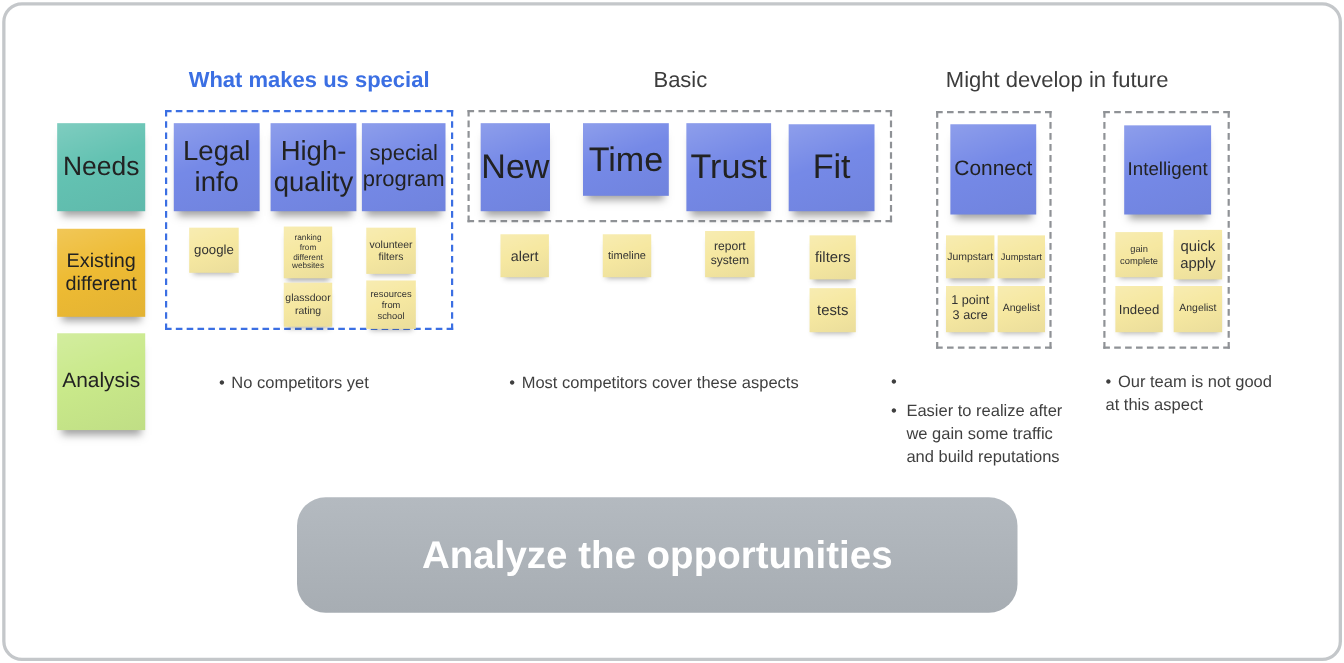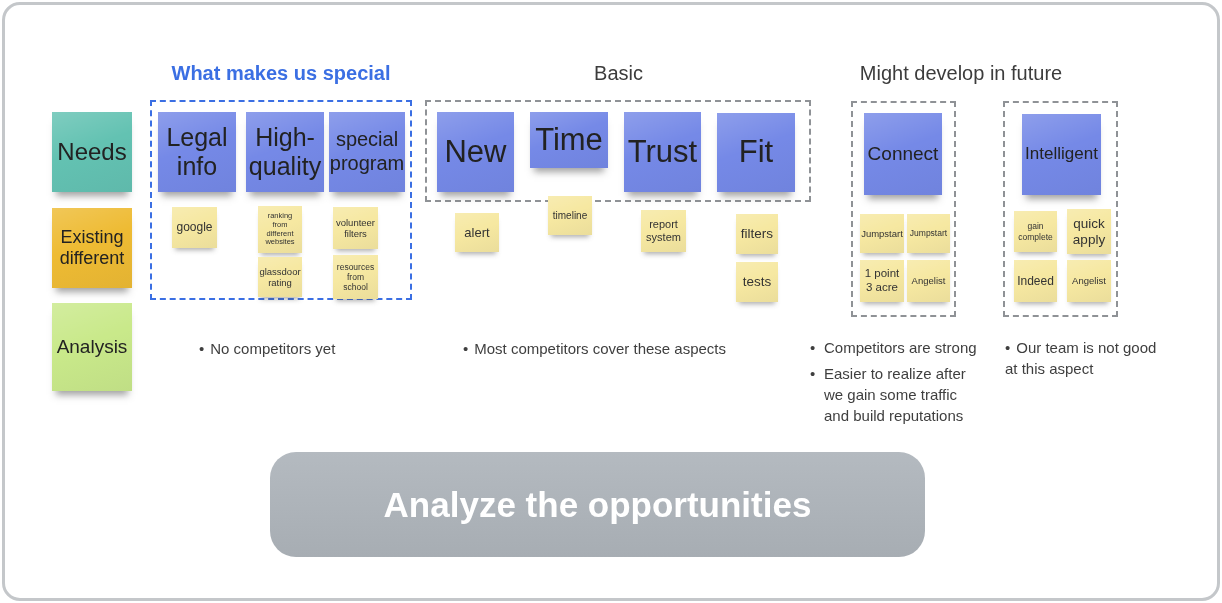--- a/index.html
+++ b/index.html
@@ -61,34 +61,34 @@
     box-shadow:0 5px 5px -3px rgba(70,70,70,.45);
   }
 
   #n-needs   { left:52px; top:112px; width:80px; height:80px; font-size:24px; }
   #n-existing{ left:52px; top:208px; width:80px; height:80px; font-size:18px; }
   #n-analysis{ left:52px; top:303px; width:80px; height:88px; font-size:19px; }
 
   #n-legal      { left:158px; top:112px; width:78px; height:80px; font-size:25px; }
   #n-high       { left:246px; top:112px; width:78px; height:80px; font-size:25px; }
   #n-program    { left:329px; top:112px; width:76px; height:80px; font-size:20px; }
-  #n-new        { left:437px; top:112px; width:77px; height:80px; font-size:31px; }
-  #n-time       { left:530px; top:112px; width:78px; height:56px; font-size:31px; }
+  #n-new        { left:437px; top:112px; width:63px; height:80px; font-size:31px; }
+  #n-time       { left:530px; top:112px; width:78px; height:66px; font-size:31px; }
   #n-trust      { left:624px; top:112px; width:77px; height:80px; font-size:31px; }
   #n-fit        { left:717px; top:113px; width:78px; height:79px; font-size:31px; }
   #n-connect    { left:864px; top:113px; width:78px; height:82px; font-size:19px; }
   #n-intelligent{ left:1022px; top:114px; width:79px; height:81px; font-size:17px; }
 
   #n-google      { left:172px; top:207px; width:45px; height:41px; font-size:12px; }
   #n-ranking     { left:258px; top:206px; width:44px; height:47px; font-size:7.5px; }
   #n-volunteer   { left:333px; top:207px; width:45px; height:42px; font-size:9.5px; }
   #n-glassdoor   { left:258px; top:257px; width:44px; height:40px; font-size:9.5px; }
   #n-resources   { left:333px; top:255px; width:45px; height:44px; font-size:8.5px; }
   #n-alert       { left:455px; top:213px; width:44px; height:39px; font-size:13px; }
-  #n-timeline    { left:548px; top:196px; width:44px; height:39px; font-size:10px; }
+  #n-timeline    { left:548px; top:213px; width:44px; height:39px; font-size:10px; }
   #n-report      { left:641px; top:210px; width:45px; height:42px; font-size:11px; }
   #n-filters     { left:736px; top:214px; width:42px; height:40px; font-size:13.5px; }
   #n-tests       { left:736px; top:262px; width:42px; height:40px; font-size:13.5px; }
   #n-linkedin    { left:860px; top:214px; width:44px; height:39px; font-size:9.5px; }
   #n-jumpstart   { left:907px; top:214px; width:43px; height:39px; font-size:8.5px; }
   #n-pointacre   { left:860px; top:260px; width:44px; height:42px; font-size:11.5px; }
   #n-angelist1   { left:907px; top:260px; width:43px; height:42px; font-size:9.5px; }
   #n-autocomplete{ left:1014px; top:211px; width:43px; height:41px; font-size:8.5px; }
   #n-quickapply  { left:1067px; top:209px; width:44px; height:45px; font-size:13.5px; }
   #n-indeed      { left:1014px; top:260px; width:43px; height:42px; font-size:12px; }
@@ -234,21 +234,20 @@
 
 <div class="ablock" id="a-special">
   <div class="a-item"><span class="bullet">•</span><span>No competitors yet</span></div>
 </div>
 <div class="ablock" id="a-basic">
   <div class="a-item"><span class="bullet">•</span><span>Most competitors cover these aspects</span></div>
 </div>
 <div class="ablock" id="a-connect">
   <div class="a-item hang">
       <span class="bullet">•</span>
-      <span>Competitors are strong</span>
     </div>
   <div class="a-item hang">
       <span class="bullet">•</span>
       <span>Easier to realize after we gain some traffic and build reputations</span>
     </div>
 </div>
 <div class="ablock" id="a-intelligent">
   <div class="a-item"><span class="bullet">•</span><span>Our team is not good at this aspect</span></div>
 </div>
 

